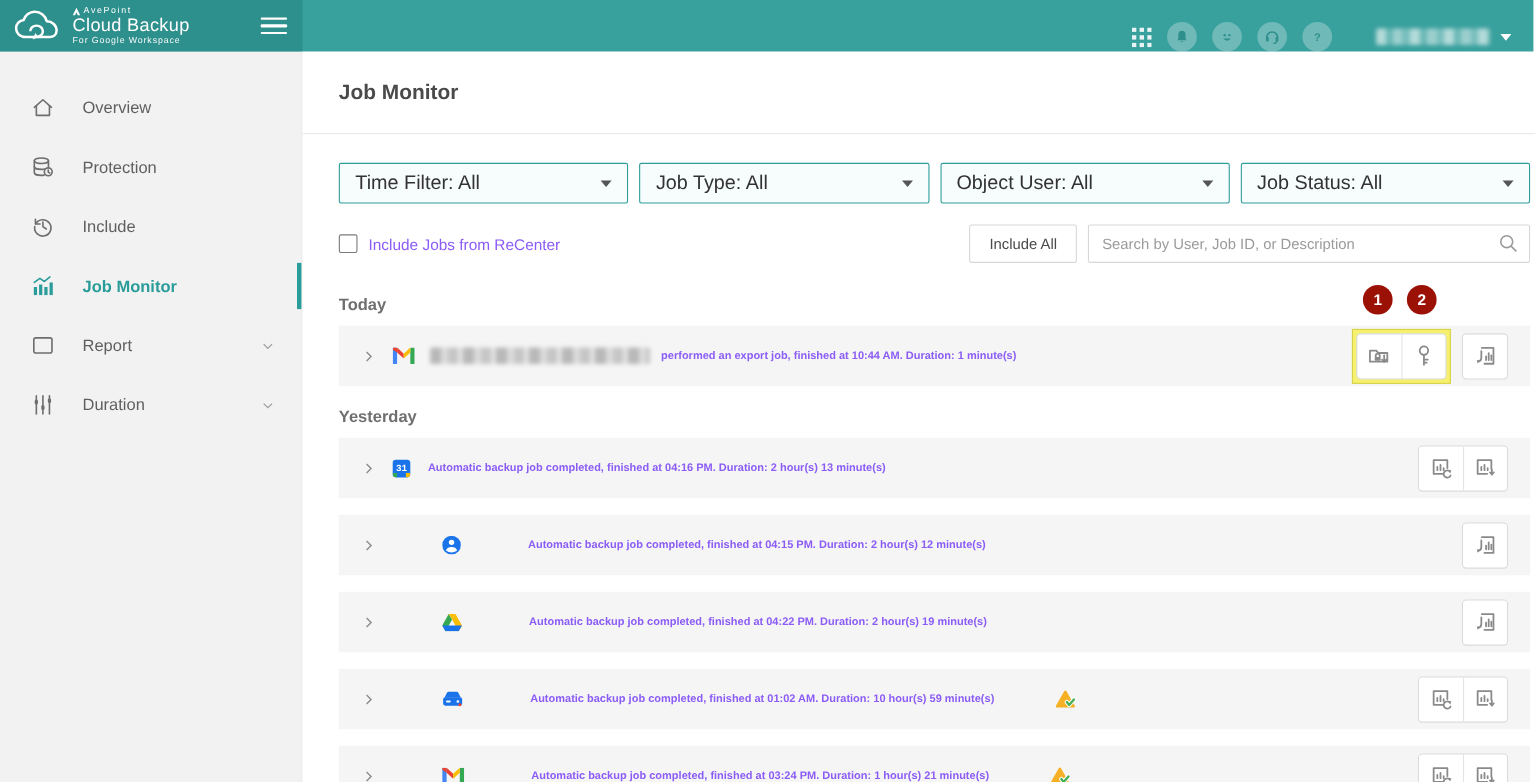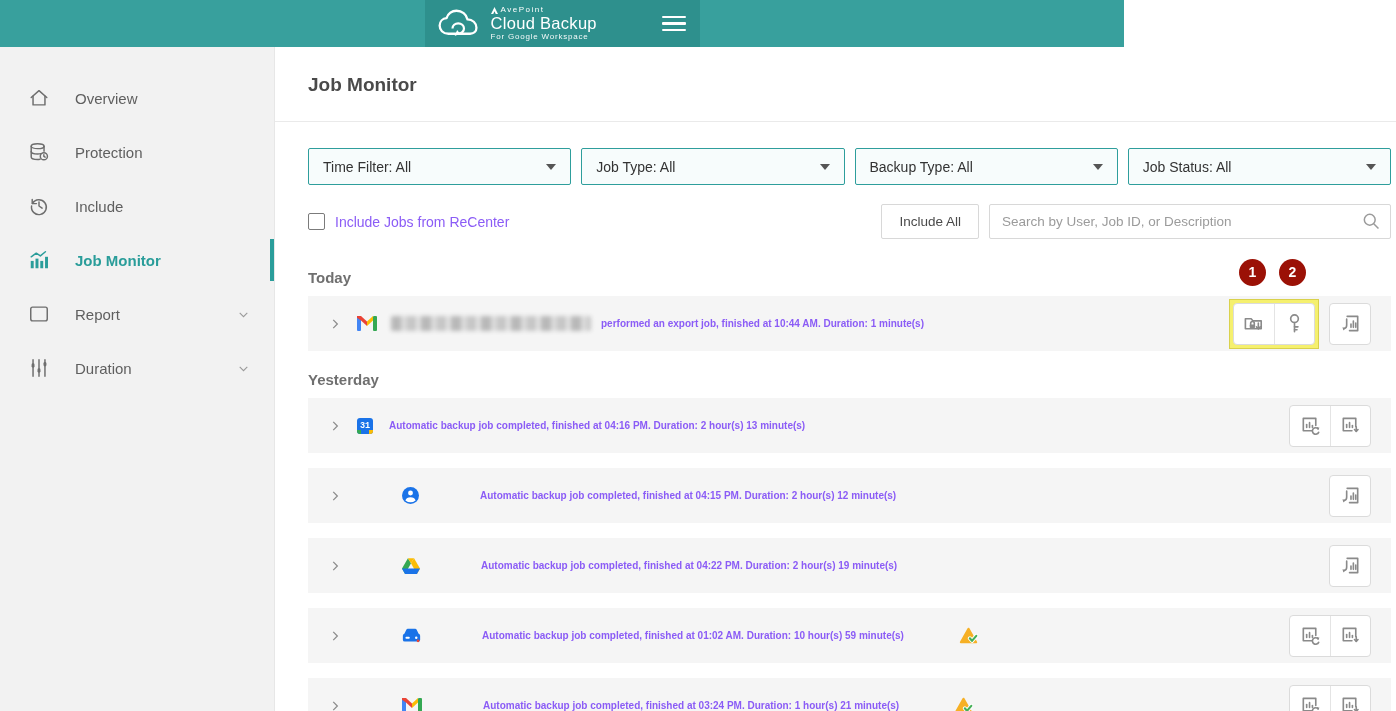--- a/index.html
+++ b/index.html
@@ -1,21 +1,21 @@
 <!DOCTYPE html>
 <html><head>
 <meta charset="utf-8">
 <style>
   * { margin:0; padding:0; box-sizing:border-box; }
   html,body { width:1396px; height:711px; }
   body { font-family:"Liberation Sans", sans-serif; background:#fff; overflow:hidden; }
   #app { position:relative; width:1396px; height:711px; background:#fff; }
 
   
-  .topbar { position:absolute; top:0; left:0; width:1124px; height:47px; background:#38A09D; display:flex; align-items:center;flex-direction:column; }
+  .topbar { position:absolute; top:0; left:0; width:1394px; height:47px; background:#38A09D; display:flex; align-items:flex-end; }
   .logo-block { width:275px; height:47px; background:#2E908D; display:flex; align-items:center; padding:0 14px 0 12px; flex-shrink:0; }
   .logo-cloud { flex-shrink:0; margin-right:8px; }
   .logo-text { color:#fff; line-height:1; }
   .logo-ave { font-size:8px; letter-spacing:1.5px; display:flex; align-items:center; gap:3px; margin-bottom:1px; }
   .logo-product { font-size:16.5px; font-weight:400; letter-spacing:.3px; }
   .logo-tag { font-size:8px; letter-spacing:.8px; margin-top:1px; opacity:.95; }
   .hamburger { margin-left:auto; width:24px; cursor:pointer; }
   .hamburger div { height:2.6px; background:#fff; margin:4px 0; border-radius:1px; }
   .topbar-right { margin-left:auto; display:flex; align-items:center; gap:14px; padding-right:20px; }
   .circle-ic { width:27px; height:27px; border-radius:50%; background:rgba(255,255,255,.28); display:flex; align-items:center; justify-content:center; cursor:pointer; }
@@ -37,21 +37,21 @@
   .side-chev { margin-left:auto; }
 
   
   .main { position:absolute; top:47px; left:275px; width:1121px; bottom:0; background:#fff; overflow:hidden; }
   .page-title { font-size:19px; color:#4A4A4A; padding:27px 0 0 33px; }
   .title-divider { border-bottom:1px solid #EAEAEA; margin-top:25px; }
   .content { padding:0 5px 0 33px; }
 
   .filters { display:flex; gap:10px; margin-top:26px; }
   .dropdown { flex:1; height:37px; background:#F7FCFC; border:1px solid #2E9E9C; border-radius:2px; display:flex; align-items:center; padding:0 14px; cursor:pointer; }
-  .dropdown .dd-label { font-size:14px; color:#333; }
+  .dropdown .dd-label { font-size:18px; color:#333; }
   .dd-caret { margin-left:auto; width:0; height:0; border-left:5px solid transparent; border-right:5px solid transparent; border-top:6px solid #555; }
 
   .toolbar-row { display:flex; align-items:center; margin-top:19px; }
   .chk-wrap { display:flex; align-items:center; gap:10px; cursor:pointer; }
   .checkbox { width:17px; height:17px; border:1.6px solid #7B7B7B; border-radius:2px; background:#fff; }
   .chk-label { font-size:14px; color:#8b5cf6; }
   .toolbar-right { margin-left:auto; display:flex; gap:10px; }
   .btn-expand { height:35px; padding:0 17px; background:#fff; border:1px solid #D8D8D8; border-radius:2px; font-size:13.5px; color:#4A4A4A; font-family:"Liberation Sans",sans-serif; cursor:pointer; }
   .search-box { position:relative; width:402px; height:35px; }
   .search-box input { width:100%; height:100%; border:1px solid #D8D8D8; border-radius:2px; padding:0 38px 0 12px; font-size:13.5px; color:#444; font-family:"Liberation Sans",sans-serif; outline:none; }
@@ -239,21 +239,21 @@
       <div class="filters">
         <div class="dropdown">
           <span class="dd-label">Time Filter: All</span>
           <span class="dd-caret"></span>
         </div>
         <div class="dropdown">
           <span class="dd-label">Job Type: All</span>
           <span class="dd-caret"></span>
         </div>
         <div class="dropdown">
-          <span class="dd-label">Backup Type: All</span>
+          <span class="dd-label">Object User: All</span>
           <span class="dd-caret"></span>
         </div>
         <div class="dropdown">
           <span class="dd-label">Job Status: All</span>
           <span class="dd-caret"></span>
         </div>
       </div>
 
       <div class="toolbar-row">
         <div class="chk-wrap">

